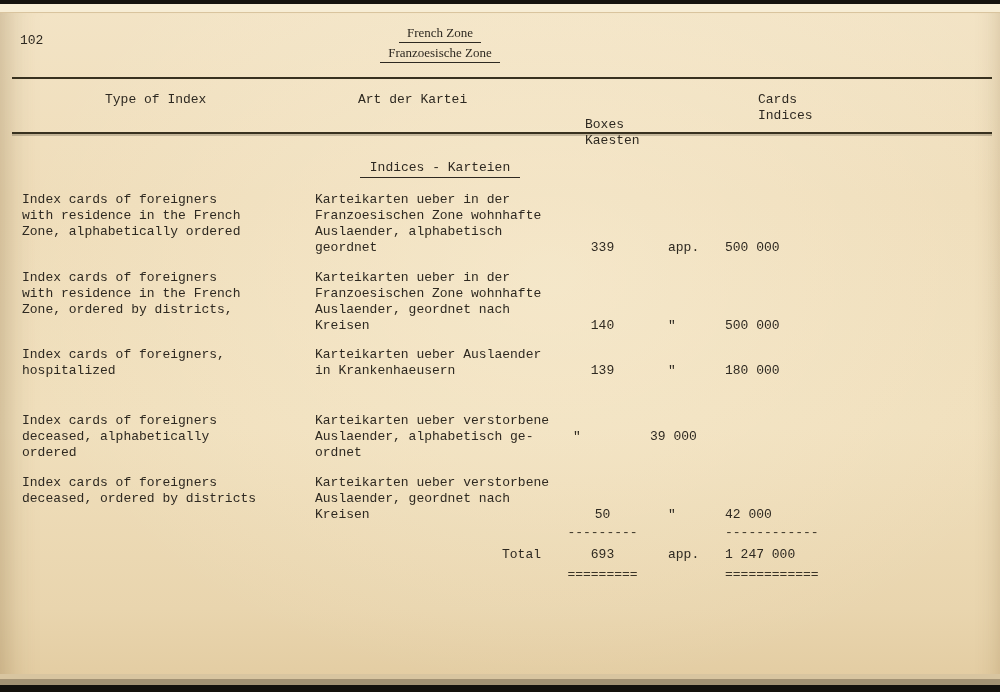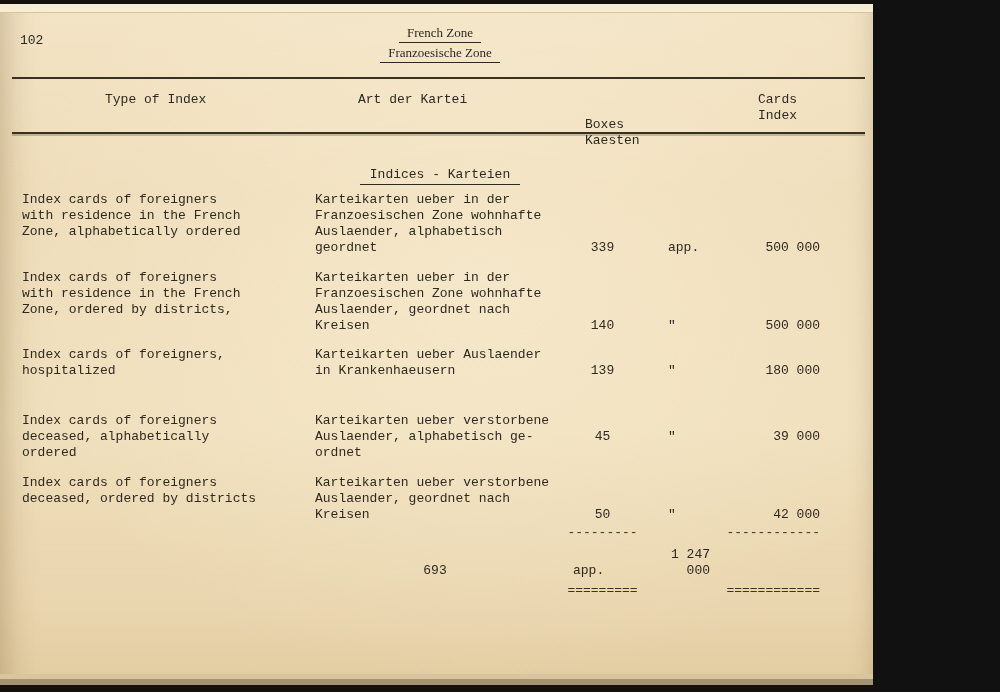--- a/index.html
+++ b/index.html
@@ -4,21 +4,21 @@
 <style>
   * { margin:0; padding:0; box-sizing:border-box; }
   html,body { width:1000px; height:692px; }
   body {
     font-family:"Liberation Mono","DejaVu Sans Mono",monospace;
     background:#111;
     overflow:hidden;
   }
   .page {
     position:relative;
-    width:873px; height:692px;
+    width:1000px; height:692px;
     background:
       radial-gradient(ellipse at 55% 40%, rgba(255,248,228,.35), rgba(0,0,0,0) 70%),
       linear-gradient(180deg,#f3e4c6 0%, #efddba 28%, #f0dfbc 62%, #e9d5ae 88%, #e2cba0 100%);
     color:#2e2921;
     font-size:13px;
     line-height:16px;
     overflow:hidden;
     box-shadow:
       inset 26px 0 34px -24px rgba(110,82,38,.38),
       inset -14px 0 26px -16px rgba(110,82,38,.30);
@@ -47,27 +47,27 @@
     align-items:start;
   }
 
   .headers { position:absolute; top:92px; left:0; right:12px; }
   .h-type  { padding-left:83px; }
   .h-art   { padding-left:43px; }
   .h-boxes { padding-left:30px; white-space:pre-line;margin-top:25px; }
   .h-cards { padding-left:33px; white-space:pre-line; }
 
   .sectiontitle { position:absolute; top:160px; left:0; width:880px; text-align:center; }
-  .sectiontitle .t { display:inline-block; padding:0 10px 1px 10px; border-bottom:1px solid #2e2921;margin-top:7px; }
+  .sectiontitle .t { display:inline-block; padding:0 10px 1px 10px; border-bottom:1px solid #2e2921; }
 
   .table { position:absolute; top:192px; left:0; right:12px; }
   .cell-en, .cell-de { white-space:pre-line; }
   .num   { align-self:end; text-align:center; }
   .qual  { align-self:end; text-align:left; padding-left:18px; }
-  .cards { align-self:end; text-align:right; padding-right:15px; }
+  .cards { align-self:end; padding-right:15px; }
 
   .row-1, .row-2 { margin-bottom:13px; }
   .row-0 { margin-bottom:14px; }
   .row-3 { margin-bottom:14px; }
   .row-2 { margin-bottom:34px; }
   .row-4 { margin-bottom:2px; }
   .row-3 .num, .row-3 .qual, .row-3 .cards { padding-bottom:16px; }
 
   .dashrow { margin-bottom:6px; }
   .totalrow { margin-bottom:4px; }
@@ -92,21 +92,21 @@
 
   <div class="rule rule-1"></div>
 
   <div class="grid headers">
     <div class="h-type">Type of Index</div>
     <div class="h-art">Art der Kartei</div>
     <div class="h-boxes">Boxes
 Kaesten</div>
     <div></div>
     <div class="h-cards">Cards
-Index</div>
+Indices</div>
   </div>
 
   <div class="rule rule-2"></div>
 
   <div class="sectiontitle">
     <span class="t">Indices - Karteien</span>
   </div>
 
   <div class="table">
 
@@ -146,21 +146,20 @@
       <div class="cards">180 000</div>
     </div>
 
     <div class="grid row-3">
       <div class="cell-en">Index cards of foreigners
 deceased, alphabetically
 ordered</div>
       <div class="cell-de">Karteikarten ueber verstorbene
 Auslaender, alphabetisch ge-
 ordnet</div>
-      <div class="num">45</div>
       <div class="qual">"</div>
       <div class="cards">39 000</div>
     </div>
 
     <div class="grid row-4">
       <div class="cell-en">Index cards of foreigners
 deceased, ordered by districts</div>
       <div class="cell-de">Karteikarten ueber verstorbene
 Auslaender, geordnet nach Kreisen</div>
       <div class="num">50</div>
@@ -171,20 +170,21 @@
     <div class="grid dashrow">
       <div></div>
       <div></div>
       <div class="num faded">---------</div>
       <div></div>
       <div class="cards faded">------------</div>
     </div>
 
     <div class="grid totalrow">
       <div></div>
+      <div class="total-label">Total</div>
       <div class="num">693</div>
       <div class="qual">app.</div>
       <div class="cards">1 247 000</div>
     </div>
 
     <div class="grid">
       <div></div>
       <div></div>
       <div class="num faded">=========</div>
       <div></div>

